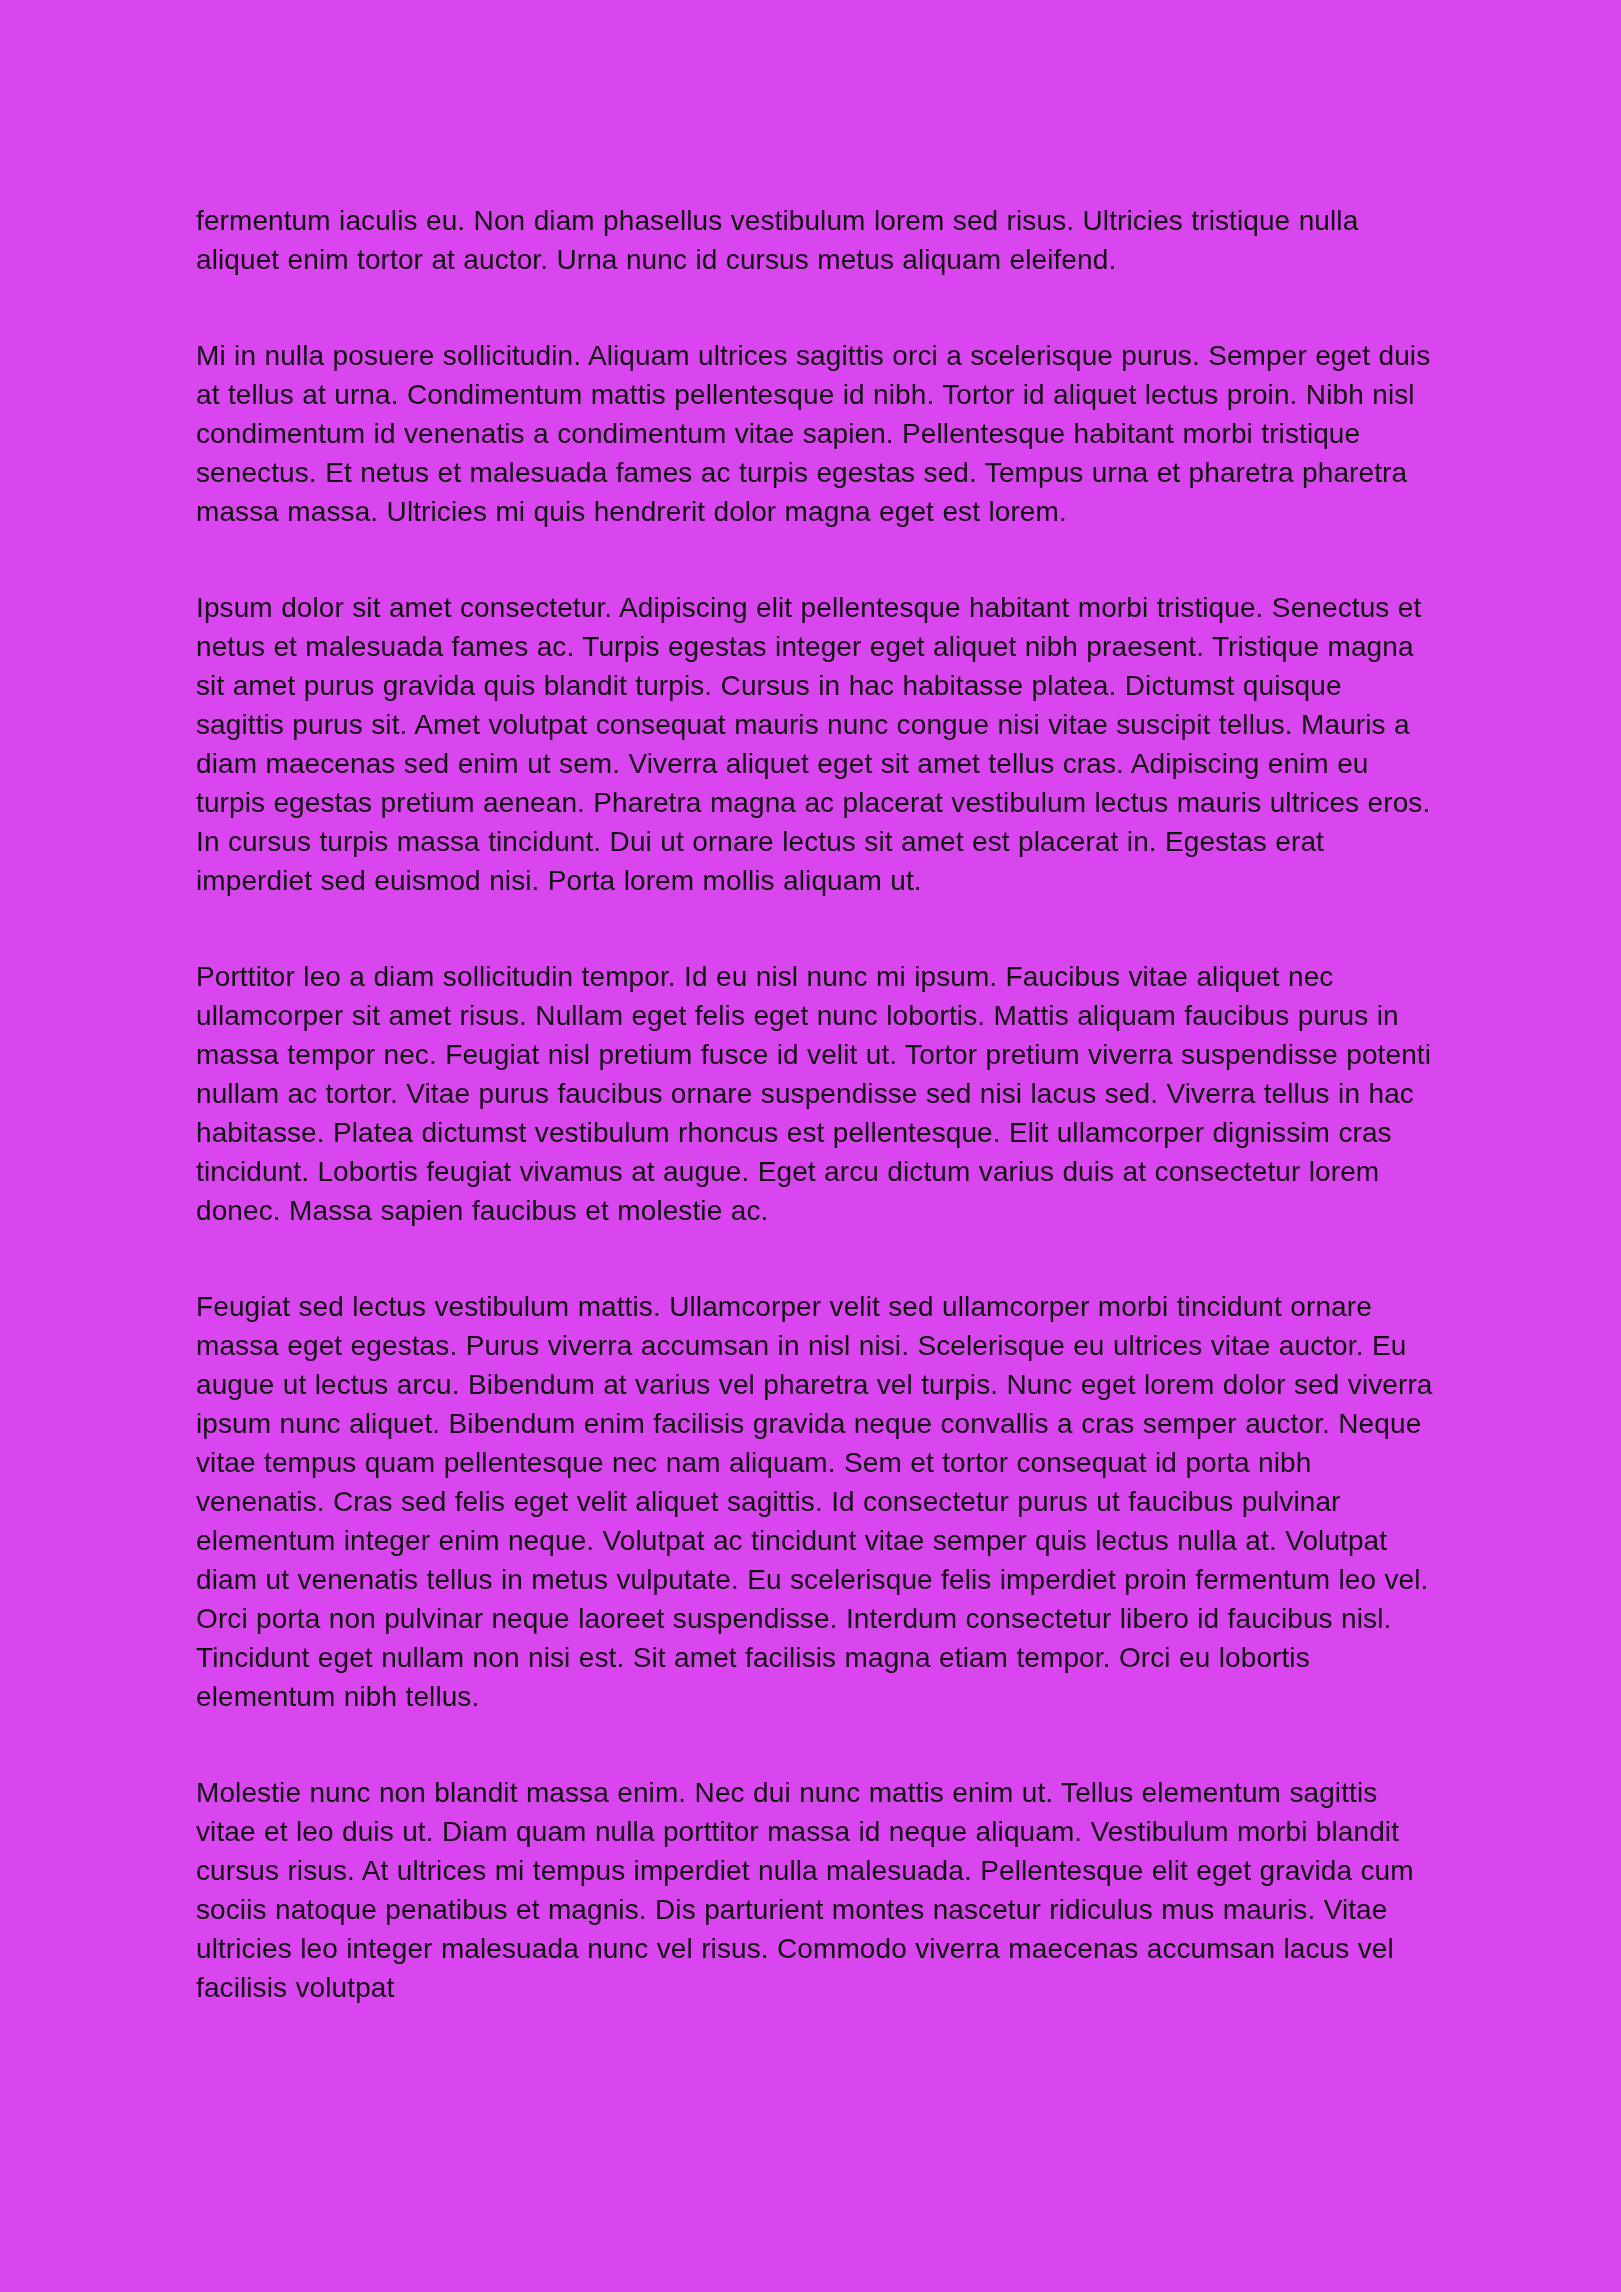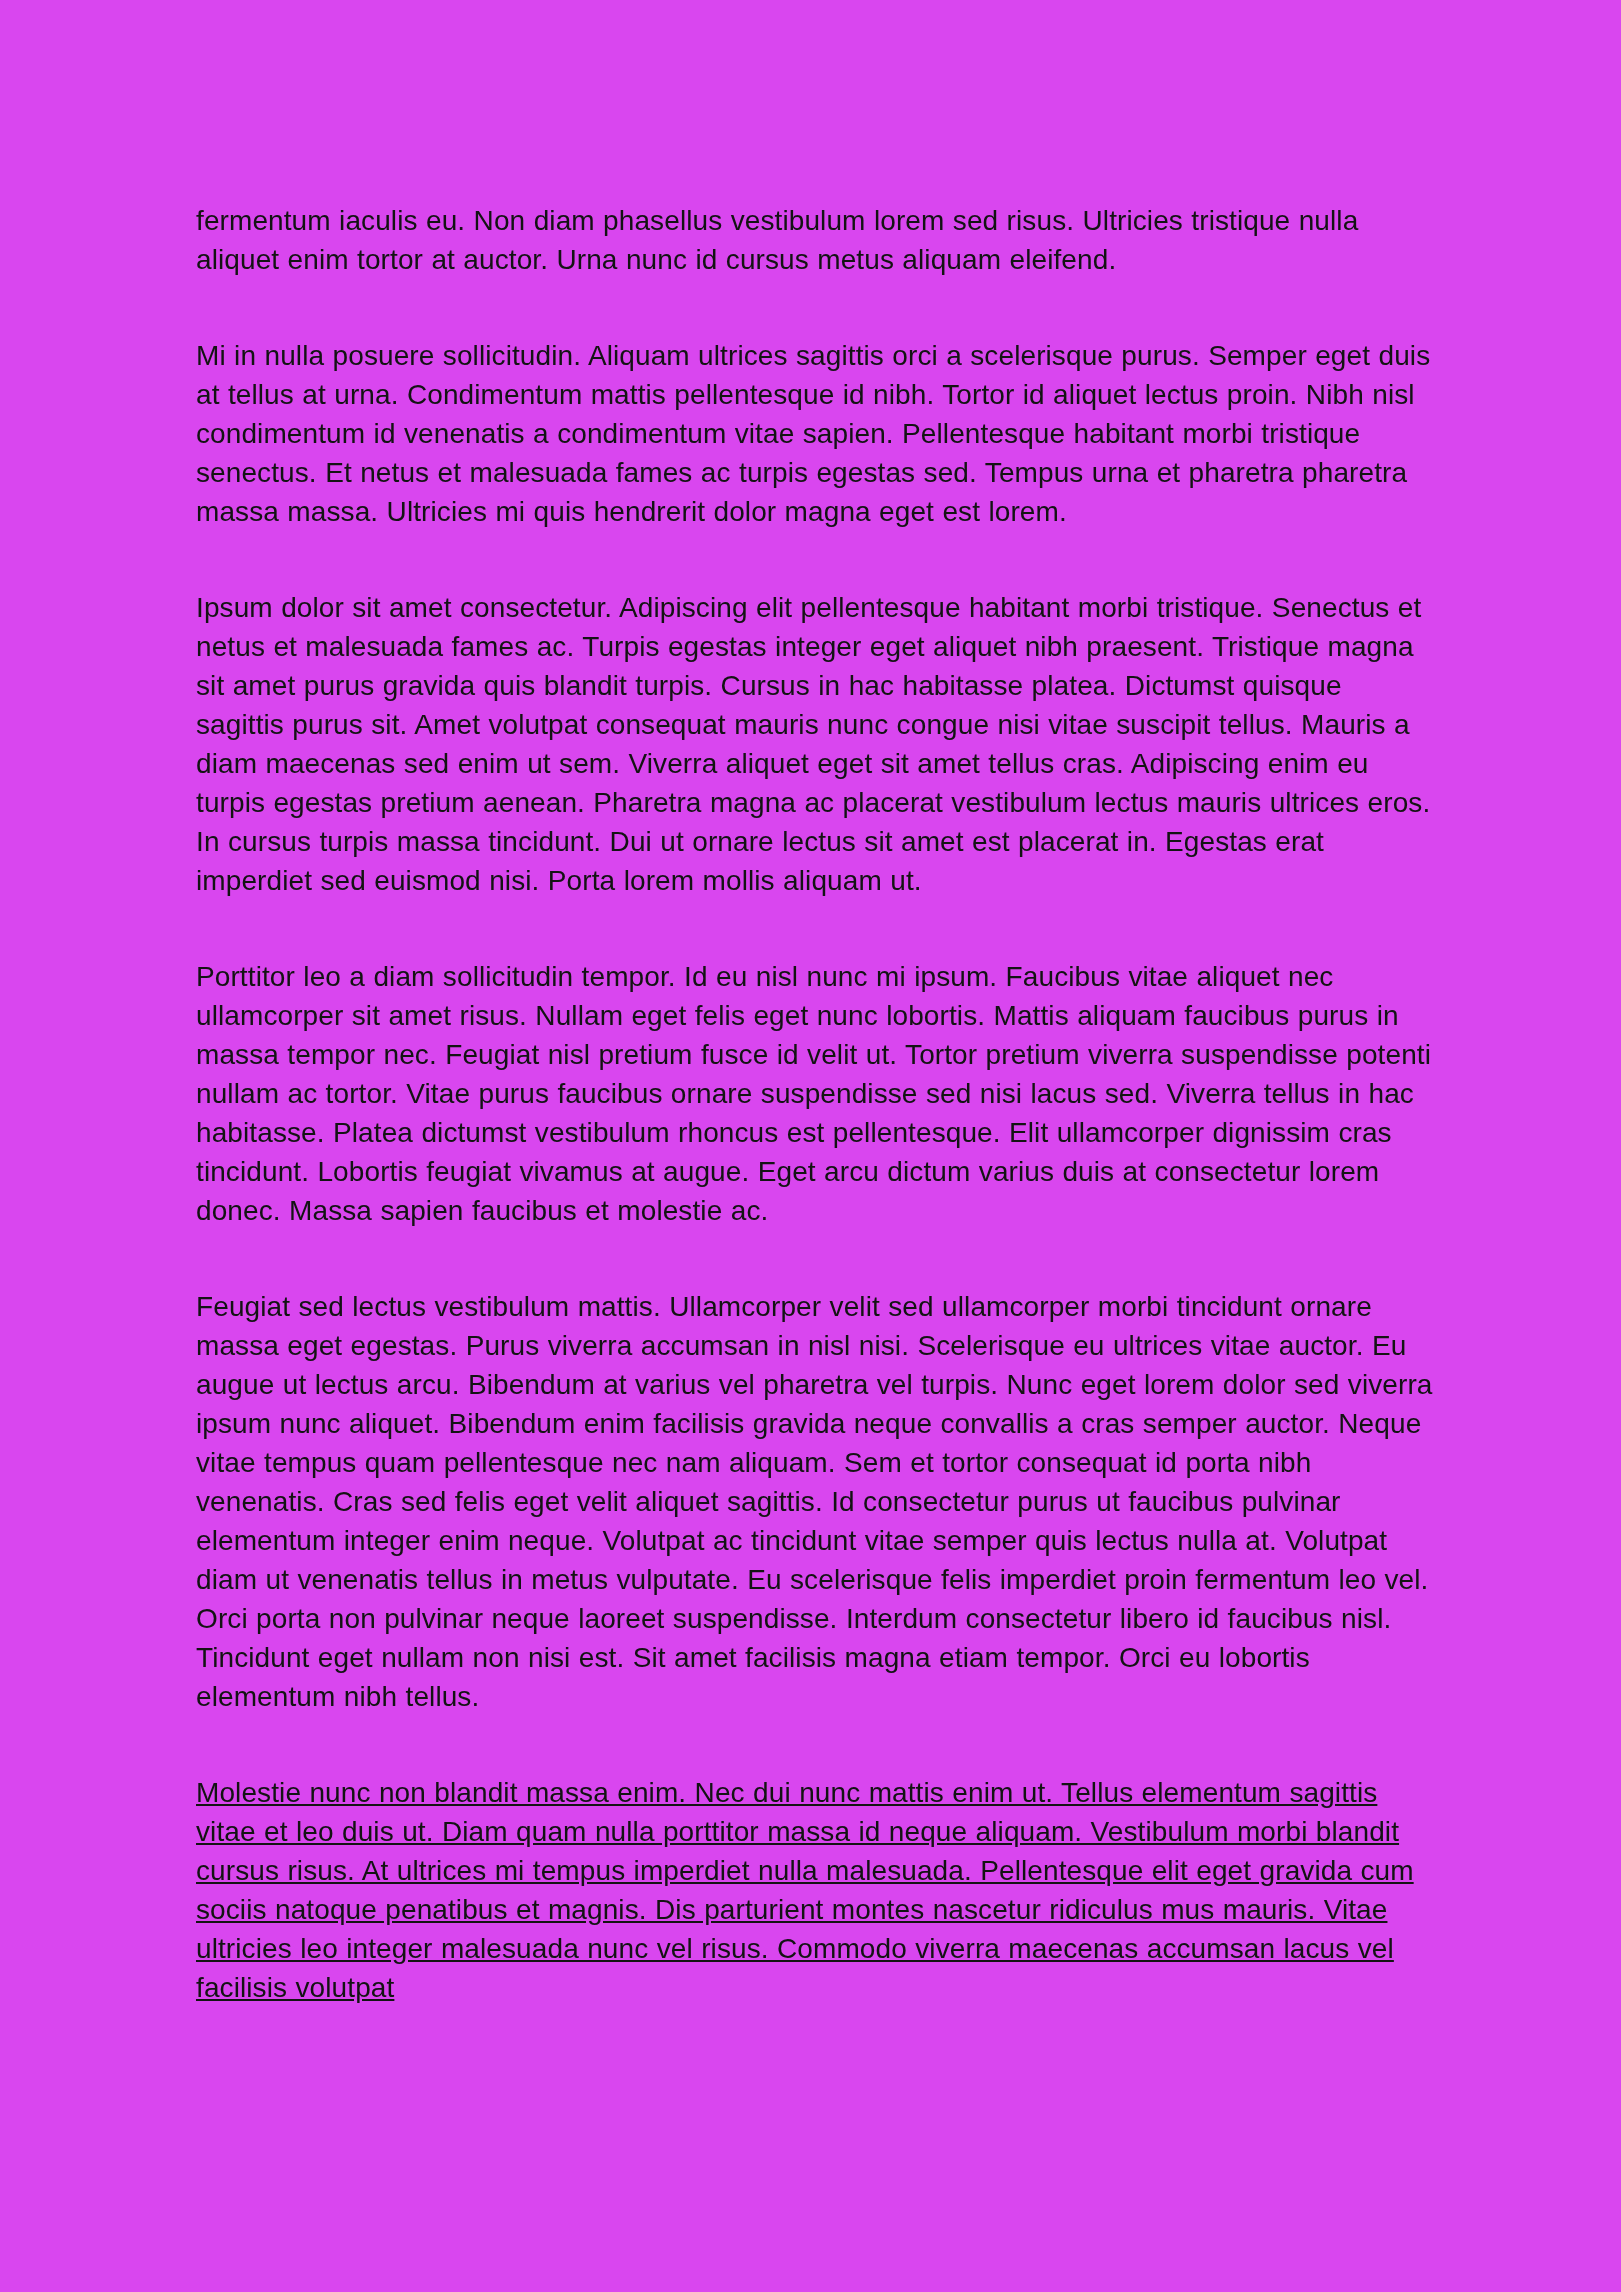--- a/index.html
+++ b/index.html
@@ -21,21 +21,20 @@
     margin: 0 0 57px 0;
     font-size: 28px;
     line-height: 39px;
     color: #131313;
     text-align: left;
     letter-spacing: 0.1px;
     word-spacing: 0.5px;
   }
   .doc-body p:last-child {
     margin-bottom: 0;
-    text-decoration: underline;
   }
 </style>
 </head>
 <body>
 
 <div class="page">
   <div class="doc-body">
     <p>fermentum iaculis eu. Non diam phasellus vestibulum lorem sed risus. Ultricies tristique nulla aliquet enim tortor at auctor. Urna nunc id cursus metus aliquam eleifend.</p>
     <p>Mi in nulla posuere sollicitudin. Aliquam ultrices sagittis orci a scelerisque purus. Semper eget duis at tellus at urna. Condimentum mattis pellentesque id nibh. Tortor id aliquet lectus proin. Nibh nisl condimentum id venenatis a condimentum vitae sapien. Pellentesque habitant morbi tristique senectus. Et netus et malesuada fames ac turpis egestas sed. Tempus urna et pharetra pharetra massa massa. Ultricies mi quis hendrerit dolor magna eget est lorem.</p>
     <p>Ipsum dolor sit amet consectetur. Adipiscing elit pellentesque habitant morbi tristique. Senectus et netus et malesuada fames ac. Turpis egestas integer eget aliquet nibh praesent. Tristique magna sit amet purus gravida quis blandit turpis. Cursus in hac habitasse platea. Dictumst quisque sagittis purus sit. Amet volutpat consequat mauris nunc congue nisi vitae suscipit tellus. Mauris a diam maecenas sed enim ut sem. Viverra aliquet eget sit amet tellus cras. Adipiscing enim eu turpis egestas pretium aenean. Pharetra magna ac placerat vestibulum lectus mauris ultrices eros. In cursus turpis massa tincidunt. Dui ut ornare lectus sit amet est placerat in. Egestas erat imperdiet sed euismod nisi. Porta lorem mollis aliquam ut.</p>

